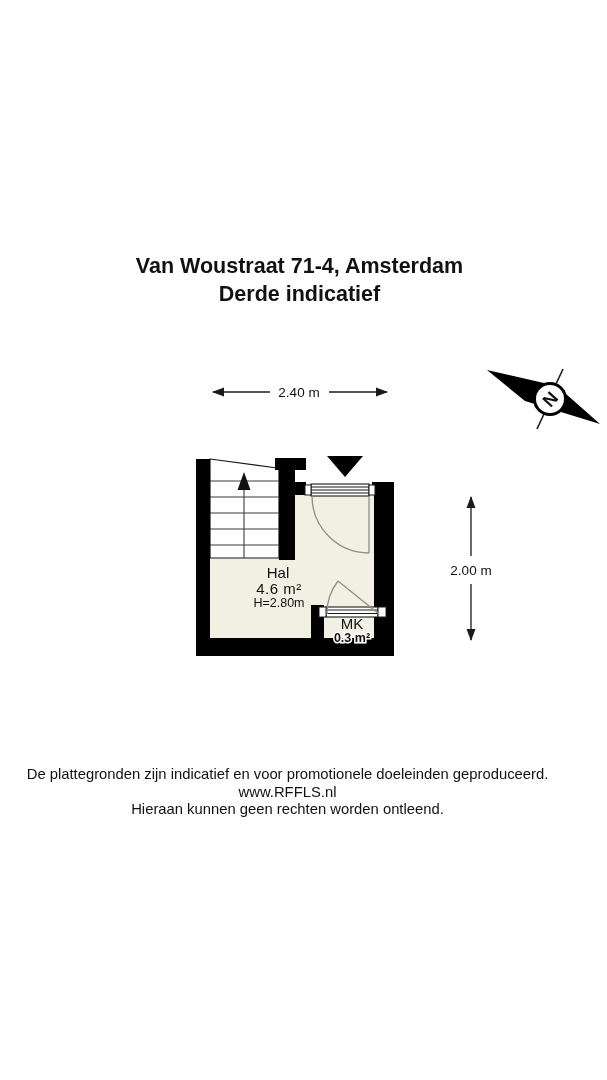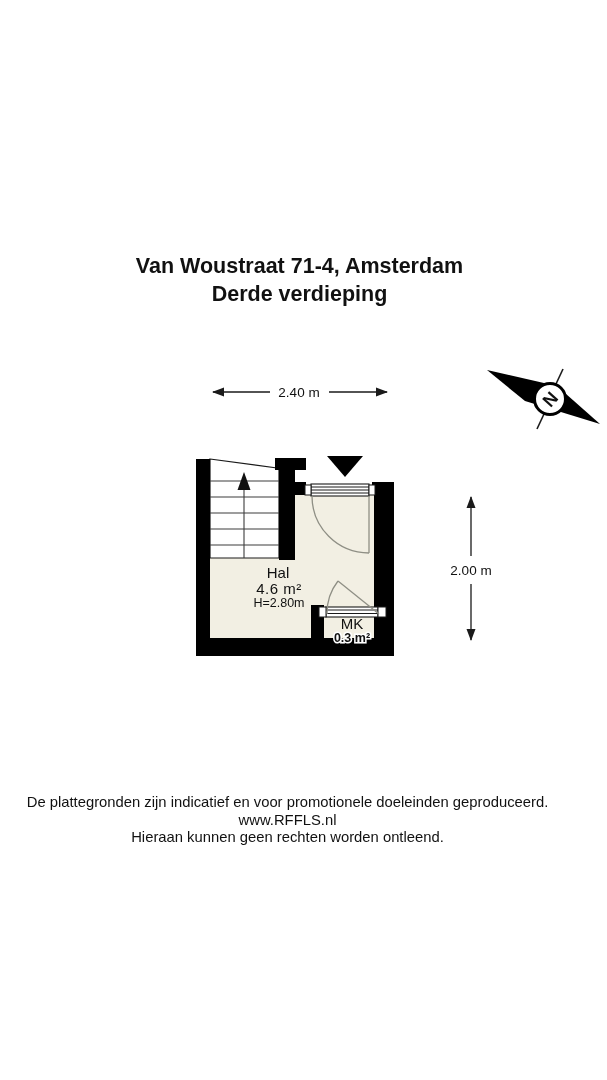--- a/index.html
+++ b/index.html
@@ -1,20 +1,20 @@
 <!DOCTYPE html>
 <html><head>
 <meta charset="utf-8">
 <style>
   html,body{margin:0;padding:0;background:#fff;}
   .page{position:relative;width:607px;height:1080px;background:var(--bg,#ffffff);
         font-family:"Liberation Sans",sans-serif;overflow:hidden;margin-left:16px;}
   .title{position:absolute;top:253px;left:0;width:567px;text-align:center;
          font-weight:bold;font-size:21.5px;line-height:27.5px;color:#111;}
-  .footer{position:absolute;top:794px;left:0;width:543px;text-align:center;
+  .footer{position:absolute;top:766px;left:0;width:543px;text-align:center;
           font-size:14.8px;line-height:17.6px;color:#111;}
   svg.plan{position:absolute;left:0;top:0;}
   .wall{fill:var(--wall,#000);}
   .floor{fill:var(--floor,#f2efe3);}
   .stairbody{fill:#ffffff;stroke:#1a1a1a;stroke-width:1.2;}
   .step{stroke:#3c3c3c;stroke-width:1.1;}
   .stairarrow{fill:#111;}
   .doorline{stroke:#8f8f85;stroke-width:1.3;fill:none;}
   .frame{fill:#ffffff;stroke:#1a1a1a;stroke-width:1.1;}
   .frameline{stroke:#1a1a1a;stroke-width:1;}
@@ -31,21 +31,21 @@
   .t-n{font-size:18px;font-weight:bold;}
   .halo{paint-order:stroke;stroke:#ffffff;stroke-width:3px;font-weight:bold;}
 </style>
 </head>
 <body>
 
 <div class="page" style="--wall: #000000; --floor: #f2efe3; --bg: #ffffff;">
 
   <div class="title">
     <div>Van Woustraat 71-4, Amsterdam</div>
-    <div>Derde verdieping</div>
+    <div>Derde indicatief</div>
   </div>
 
   <svg class="plan" width="607" height="1080" viewBox="0 0 607 1080">
 
     <g>
       <line class="dim" x1="197" y1="392" x2="254" y2="392"></line>
       <line class="dim" x1="313" y1="392" x2="371" y2="392"></line>
       <polygon class="dimhead" points="196,392 208,387.5 208,396.5"></polygon>
       <polygon class="dimhead" points="372,392 360,387.5 360,396.5"></polygon>
       <text class="t-dim" x="283" y="397" text-anchor="middle">2.40 m</text>

